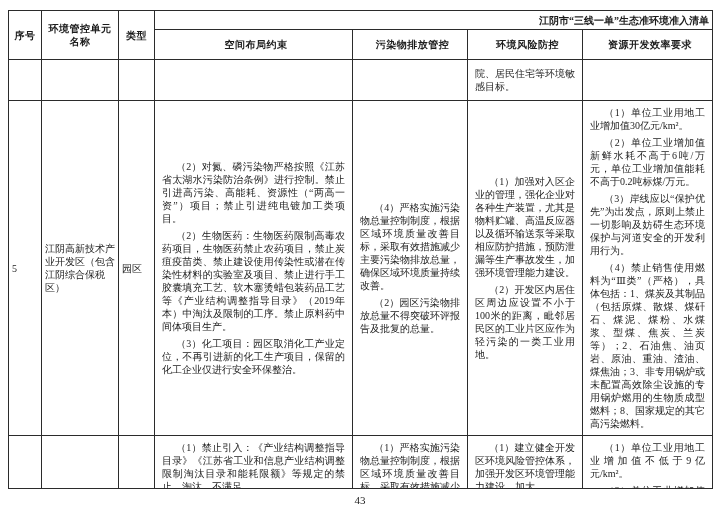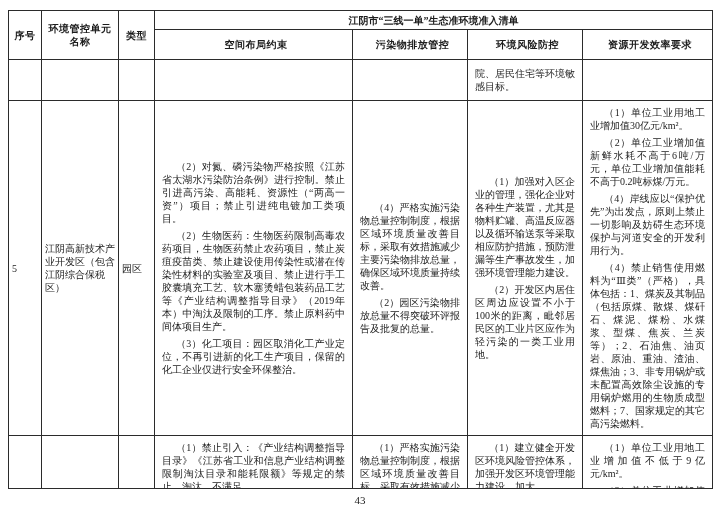--- a/index.html
+++ b/index.html
@@ -24,21 +24,21 @@
   }
   table.doc th, table.doc td{
     border:1px solid #2b2b2b;
     padding:1px 3px;
     font-size:10px;
     line-height:13px;
     vertical-align:middle;
     overflow:hidden;
   }
   th.title-cell{
-    font-size:11px;font-weight:bold;text-align:center;
+    font-size:11px;font-weight:bold;text-align:right;
     height:16px;padding:1px 2px;
   }
   th.head-cell{
     font-size:10.5px;font-weight:bold;text-align:center;
     letter-spacing:0.5px;
   }
   tr.subhead-row th{height:27px;padding-left:8px;}
   tr.carryover-row td{height:38px;}
   tr.row5 td{height:324px;}
   tr.row6 td{height:150px;vertical-align:top;}
@@ -107,22 +107,22 @@
               <p>（4）严格实施污染物总量控制制度，根据区域环境质量改善目标，采取有效措施减少主要污染物排放总量，确保区域环境质量持续改善。</p>
               <p>（2）园区污染物排放总量不得突破环评报告及批复的总量。</p>
             </td>
         <td class="paras">
               <p>（1）加强对入区企业的管理，强化企业对各种生产装置，尤其是物料贮罐、高温反应器以及循环输送泵等采取相应防护措施，预防泄漏等生产事故发生，加强环境管理能力建设。</p>
               <p>（2）开发区内居住区周边应设置不小于100米的距离，毗邻居民区的工业片区应作为轻污染的一类工业用地。</p>
             </td>
         <td class="paras">
               <p>（1）单位工业用地工业增加值30亿元/km²。</p>
               <p>（2）单位工业增加值新鲜水耗不高于6吨/万元，单位工业增加值能耗不高于0.2吨标煤/万元。</p>
-              <p>（4）岸线应以“保护优先”为出发点，原则上禁止一切影响及妨碍生态环境保护与河道安全的开发利用行为。</p>
-              <p>（4）禁止销售使用燃料为“Ⅲ类”（严格），具体包括：1、煤炭及其制品（包括原煤、散煤、煤矸石、煤泥、煤粉、水煤浆、型煤、焦炭、兰炭等）；2、石油焦、油页岩、原油、重油、渣油、煤焦油；3、非专用锅炉或未配置高效除尘设施的专用锅炉燃用的生物质成型燃料；7、国家规定的其它高污染燃料。</p>
+              <p>（3）岸线应以“保护优先”为出发点，原则上禁止一切影响及妨碍生态环境保护与河道安全的开发利用行为。</p>
+              <p>（4）禁止销售使用燃料为“Ⅲ类”（严格），具体包括：1、煤炭及其制品（包括原煤、散煤、煤矸石、煤泥、煤粉、水煤浆、型煤、焦炭、兰炭等）；2、石油焦、油页岩、原油、重油、渣油、煤焦油；3、非专用锅炉或未配置高效除尘设施的专用锅炉燃用的生物质成型燃料；8、国家规定的其它高污染燃料。</p>
             </td>
       </tr>
       <tr class="row6">
         <td class="center-cell" style="vertical-align:middle">6</td>
         <td class="center-cell" style="vertical-align:middle">江苏江阴临港经济开发区</td>
         <td class="center-cell" style="vertical-align:middle">园区</td>
         <td class="paras">
               <p>（1）禁止引入：《产业结构调整指导目录》《江苏省工业和信息产业结构调整限制淘汰目录和能耗限额》等规定的禁止、淘汰、不满足</p>
             </td>
         <td class="paras">

